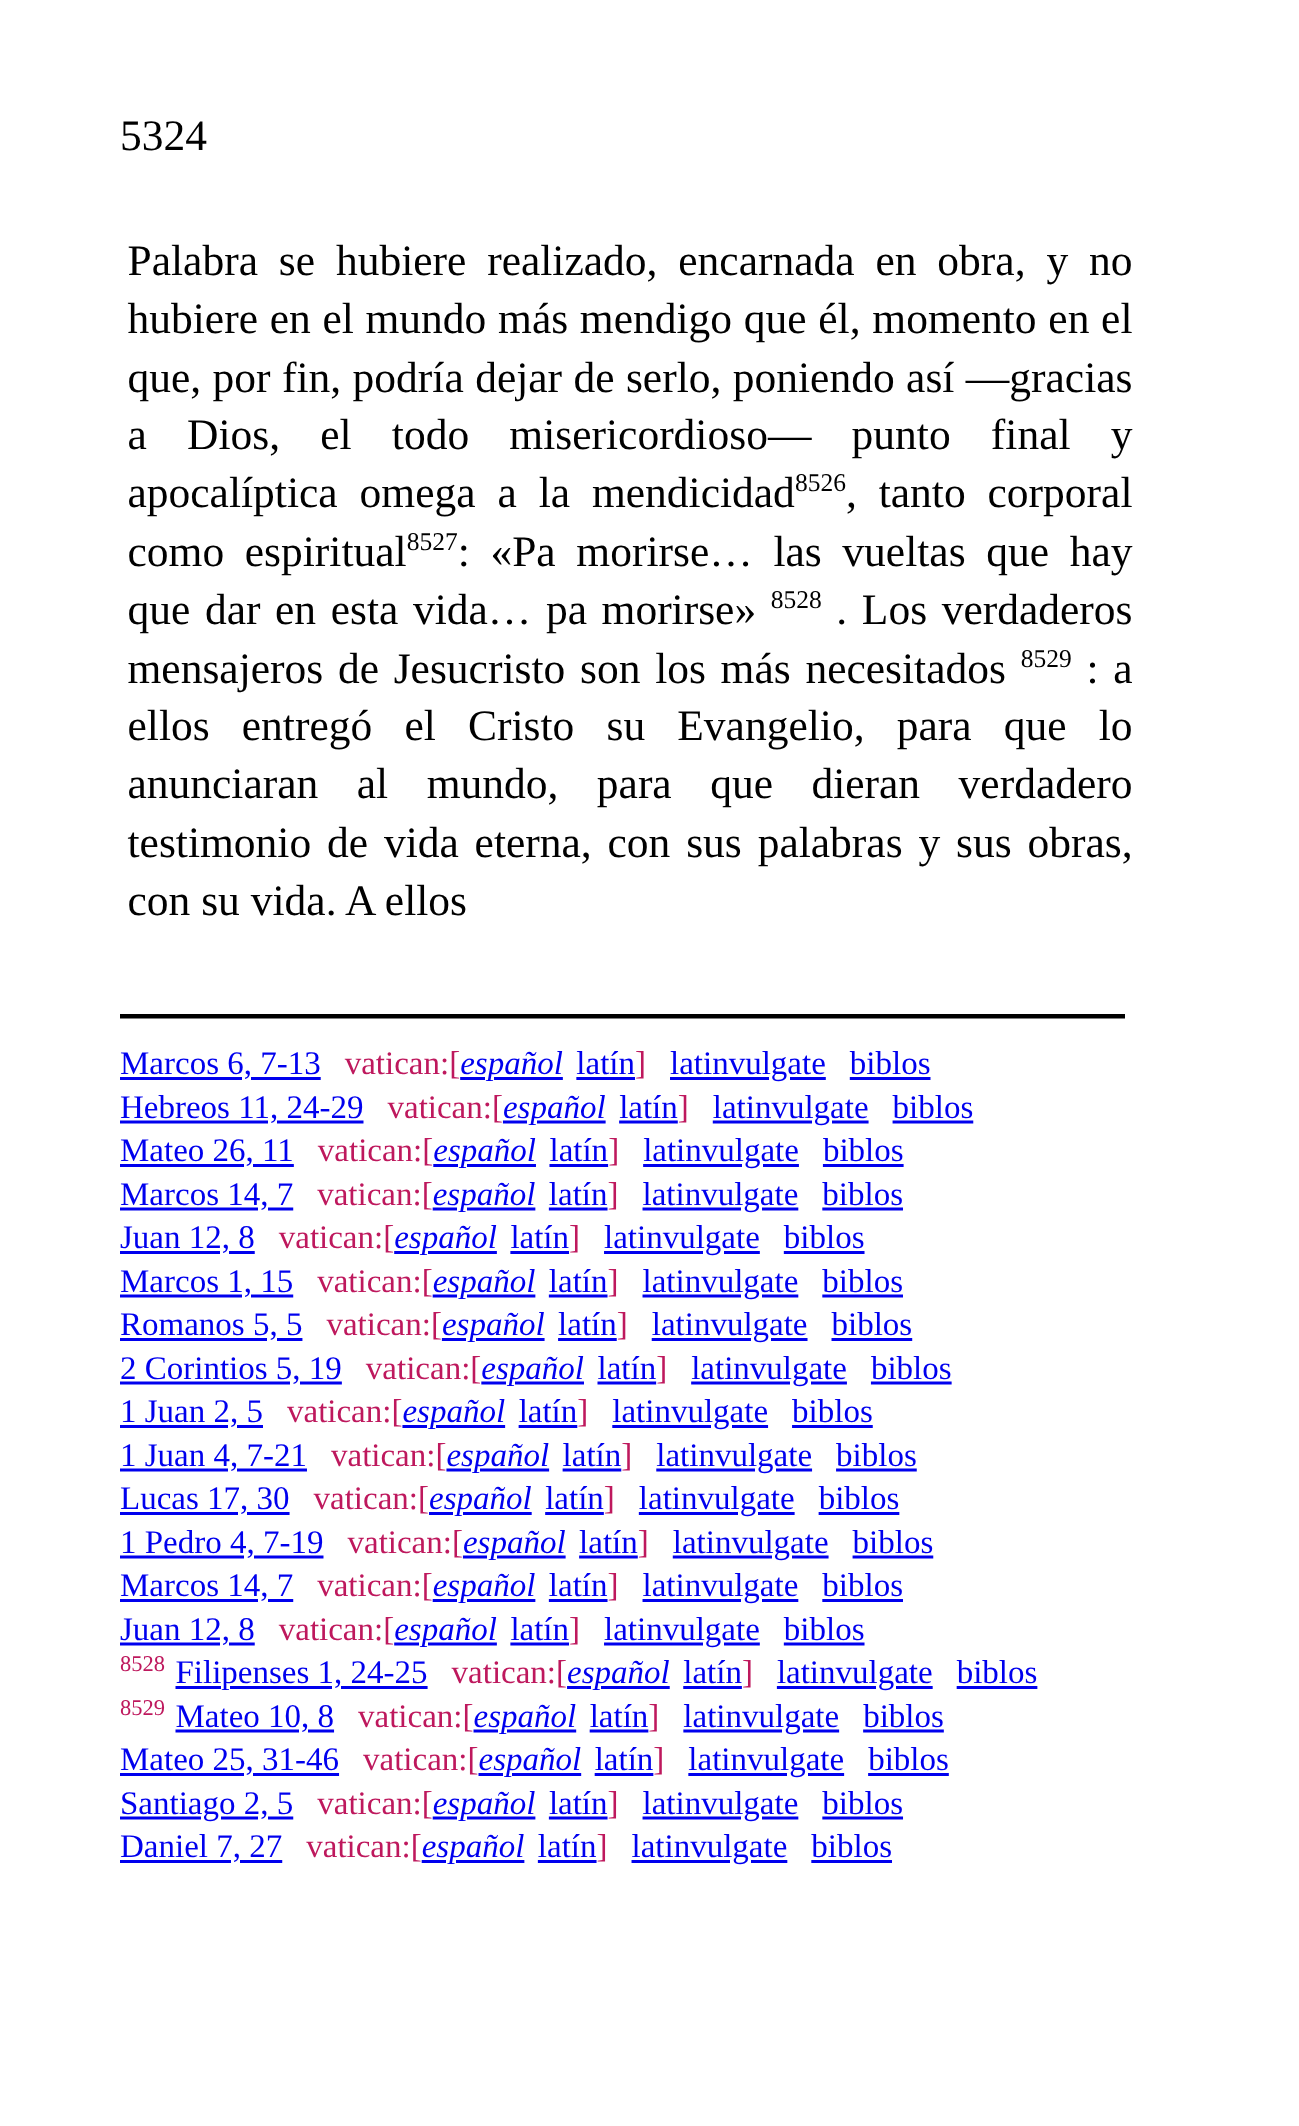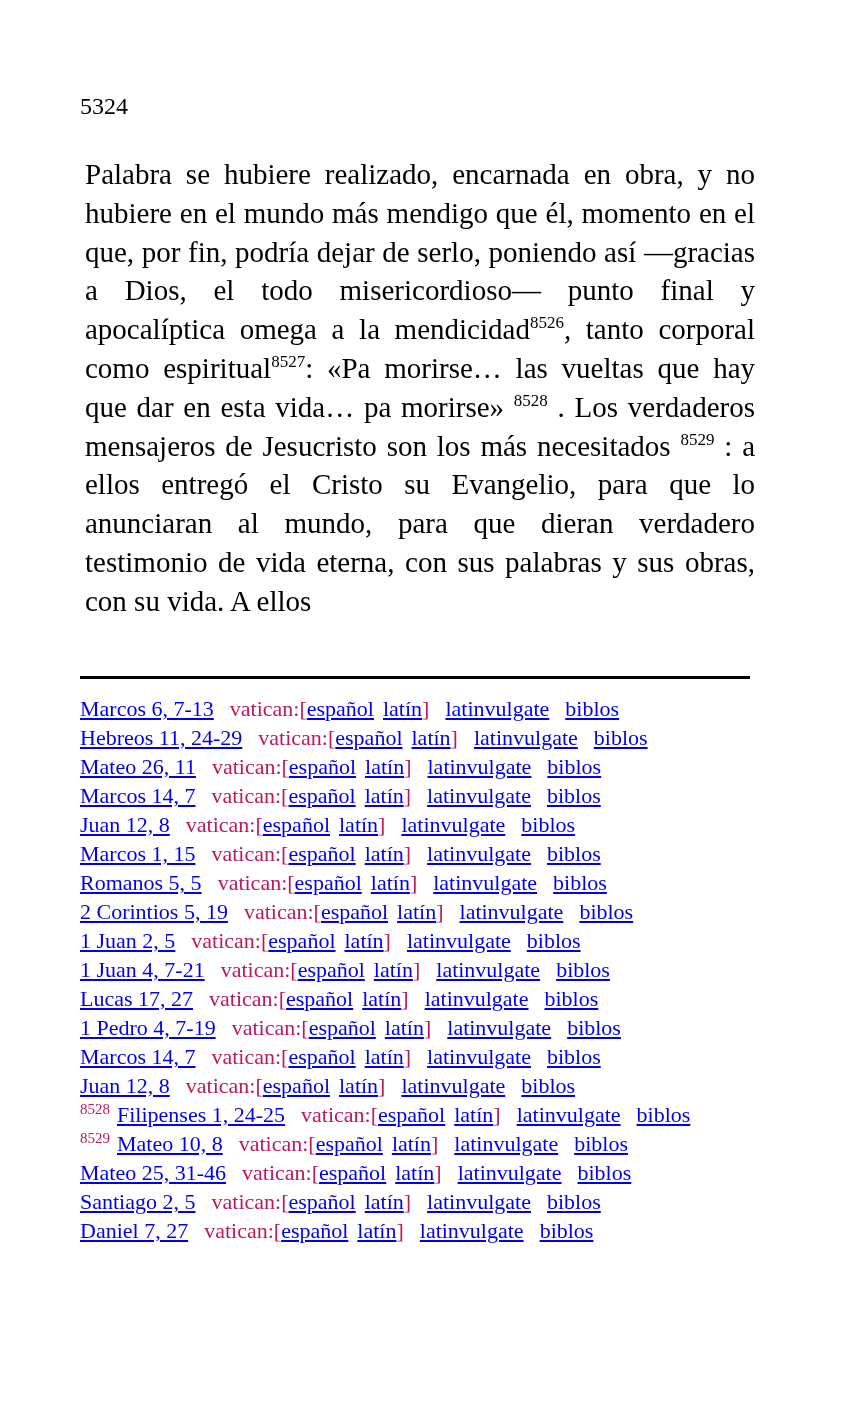--- a/index.html
+++ b/index.html
@@ -7,21 +7,21 @@
     width: 866px; height: 1417px;
     background: #ffffff;
     font-family: "Liberation Serif", serif;
     color: #000000;
     position: relative;
     overflow: hidden;
   }
   .page { position: absolute; left: 0; top: 0; width: 866px; height: 1417px; }
   .page-number {
     position: absolute; left: 80px; top: 76px;
-    font-size: 24px; line-height: 30px; margin-top: 15px;
+    font-size: 29px; line-height: 30px;
   }
   .body-text {
     position: absolute; left: 80px; top: 150px;
     width: 670px;
     font-size: 29px; line-height: 38.8px;
     text-align: justify;
     margin: 5px;
   }
   .body-text sup {
     font-size: 17px;
@@ -39,21 +39,21 @@
     font-size: 22px; line-height: 29px;
   }
   .fn-row { white-space: nowrap; }
   .lnk {
     color: #0000EE;
     text-decoration: underline;
     cursor: pointer;
   }
   .blk { color: #be185d; }
   .ref  { margin-right: 16px; }
-  .sp   { margin-right: 9px; }
+  .sp   { margin-right: 9px; font-style: italic; }
   .gap  { margin-right: 16px; }
   .fn-marker {
     font-size: 15px;
     vertical-align: super;
     line-height: 0;
     margin-right: 7px;
   }
 </style>
 </head>
 <body>
@@ -69,21 +69,21 @@
       <div class="fn-row"><a class="lnk ref">Marcos 6, 7-13</a><span class="blk">vatican:[</span><a class="lnk sp">español</a><a class="lnk">latín</a><span class="blk gap">]</span><a class="lnk gap">latinvulgate</a><a class="lnk">biblos</a></div>
       <div class="fn-row"><a class="lnk ref">Hebreos 11, 24-29</a><span class="blk">vatican:[</span><a class="lnk sp">español</a><a class="lnk">latín</a><span class="blk gap">]</span><a class="lnk gap">latinvulgate</a><a class="lnk">biblos</a></div>
       <div class="fn-row"><a class="lnk ref">Mateo 26, 11</a><span class="blk">vatican:[</span><a class="lnk sp">español</a><a class="lnk">latín</a><span class="blk gap">]</span><a class="lnk gap">latinvulgate</a><a class="lnk">biblos</a></div>
       <div class="fn-row"><a class="lnk ref">Marcos 14, 7</a><span class="blk">vatican:[</span><a class="lnk sp">español</a><a class="lnk">latín</a><span class="blk gap">]</span><a class="lnk gap">latinvulgate</a><a class="lnk">biblos</a></div>
       <div class="fn-row"><a class="lnk ref">Juan 12, 8</a><span class="blk">vatican:[</span><a class="lnk sp">español</a><a class="lnk">latín</a><span class="blk gap">]</span><a class="lnk gap">latinvulgate</a><a class="lnk">biblos</a></div>
       <div class="fn-row"><a class="lnk ref">Marcos 1, 15</a><span class="blk">vatican:[</span><a class="lnk sp">español</a><a class="lnk">latín</a><span class="blk gap">]</span><a class="lnk gap">latinvulgate</a><a class="lnk">biblos</a></div>
       <div class="fn-row"><a class="lnk ref">Romanos 5, 5</a><span class="blk">vatican:[</span><a class="lnk sp">español</a><a class="lnk">latín</a><span class="blk gap">]</span><a class="lnk gap">latinvulgate</a><a class="lnk">biblos</a></div>
       <div class="fn-row"><a class="lnk ref">2 Corintios 5, 19</a><span class="blk">vatican:[</span><a class="lnk sp">español</a><a class="lnk">latín</a><span class="blk gap">]</span><a class="lnk gap">latinvulgate</a><a class="lnk">biblos</a></div>
       <div class="fn-row"><a class="lnk ref">1 Juan 2, 5</a><span class="blk">vatican:[</span><a class="lnk sp">español</a><a class="lnk">latín</a><span class="blk gap">]</span><a class="lnk gap">latinvulgate</a><a class="lnk">biblos</a></div>
       <div class="fn-row"><a class="lnk ref">1 Juan 4, 7-21</a><span class="blk">vatican:[</span><a class="lnk sp">español</a><a class="lnk">latín</a><span class="blk gap">]</span><a class="lnk gap">latinvulgate</a><a class="lnk">biblos</a></div>
-      <div class="fn-row"><a class="lnk ref">Lucas 17, 27</a><span class="blk">vatican:[</span><a class="lnk sp">español</a><a class="lnk">latín</a><span class="blk gap">]</span><a class="lnk gap">latinvulgate</a><a class="lnk">biblos</a></div>
+      <div class="fn-row"><a class="lnk ref">Lucas 17, 30</a><span class="blk">vatican:[</span><a class="lnk sp">español</a><a class="lnk">latín</a><span class="blk gap">]</span><a class="lnk gap">latinvulgate</a><a class="lnk">biblos</a></div>
       <div class="fn-row"><a class="lnk ref">1 Pedro 4, 7-19</a><span class="blk">vatican:[</span><a class="lnk sp">español</a><a class="lnk">latín</a><span class="blk gap">]</span><a class="lnk gap">latinvulgate</a><a class="lnk">biblos</a></div>
       <div class="fn-row"><a class="lnk ref">Marcos 14, 7</a><span class="blk">vatican:[</span><a class="lnk sp">español</a><a class="lnk">latín</a><span class="blk gap">]</span><a class="lnk gap">latinvulgate</a><a class="lnk">biblos</a></div>
       <div class="fn-row"><a class="lnk ref">Juan 12, 8</a><span class="blk">vatican:[</span><a class="lnk sp">español</a><a class="lnk">latín</a><span class="blk gap">]</span><a class="lnk gap">latinvulgate</a><a class="lnk">biblos</a></div>
       <div class="fn-row"><span class="fn-marker blk">8528</span><a class="lnk ref">Filipenses 1, 24-25</a><span class="blk">vatican:[</span><a class="lnk sp">español</a><a class="lnk">latín</a><span class="blk gap">]</span><a class="lnk gap">latinvulgate</a><a class="lnk">biblos</a></div>
       <div class="fn-row"><span class="fn-marker blk">8529</span><a class="lnk ref">Mateo 10, 8</a><span class="blk">vatican:[</span><a class="lnk sp">español</a><a class="lnk">latín</a><span class="blk gap">]</span><a class="lnk gap">latinvulgate</a><a class="lnk">biblos</a></div>
       <div class="fn-row"><a class="lnk ref">Mateo 25, 31-46</a><span class="blk">vatican:[</span><a class="lnk sp">español</a><a class="lnk">latín</a><span class="blk gap">]</span><a class="lnk gap">latinvulgate</a><a class="lnk">biblos</a></div>
       <div class="fn-row"><a class="lnk ref">Santiago 2, 5</a><span class="blk">vatican:[</span><a class="lnk sp">español</a><a class="lnk">latín</a><span class="blk gap">]</span><a class="lnk gap">latinvulgate</a><a class="lnk">biblos</a></div>
       <div class="fn-row"><a class="lnk ref">Daniel 7, 27</a><span class="blk">vatican:[</span><a class="lnk sp">español</a><a class="lnk">latín</a><span class="blk gap">]</span><a class="lnk gap">latinvulgate</a><a class="lnk">biblos</a></div>
     </div>
 </div>

